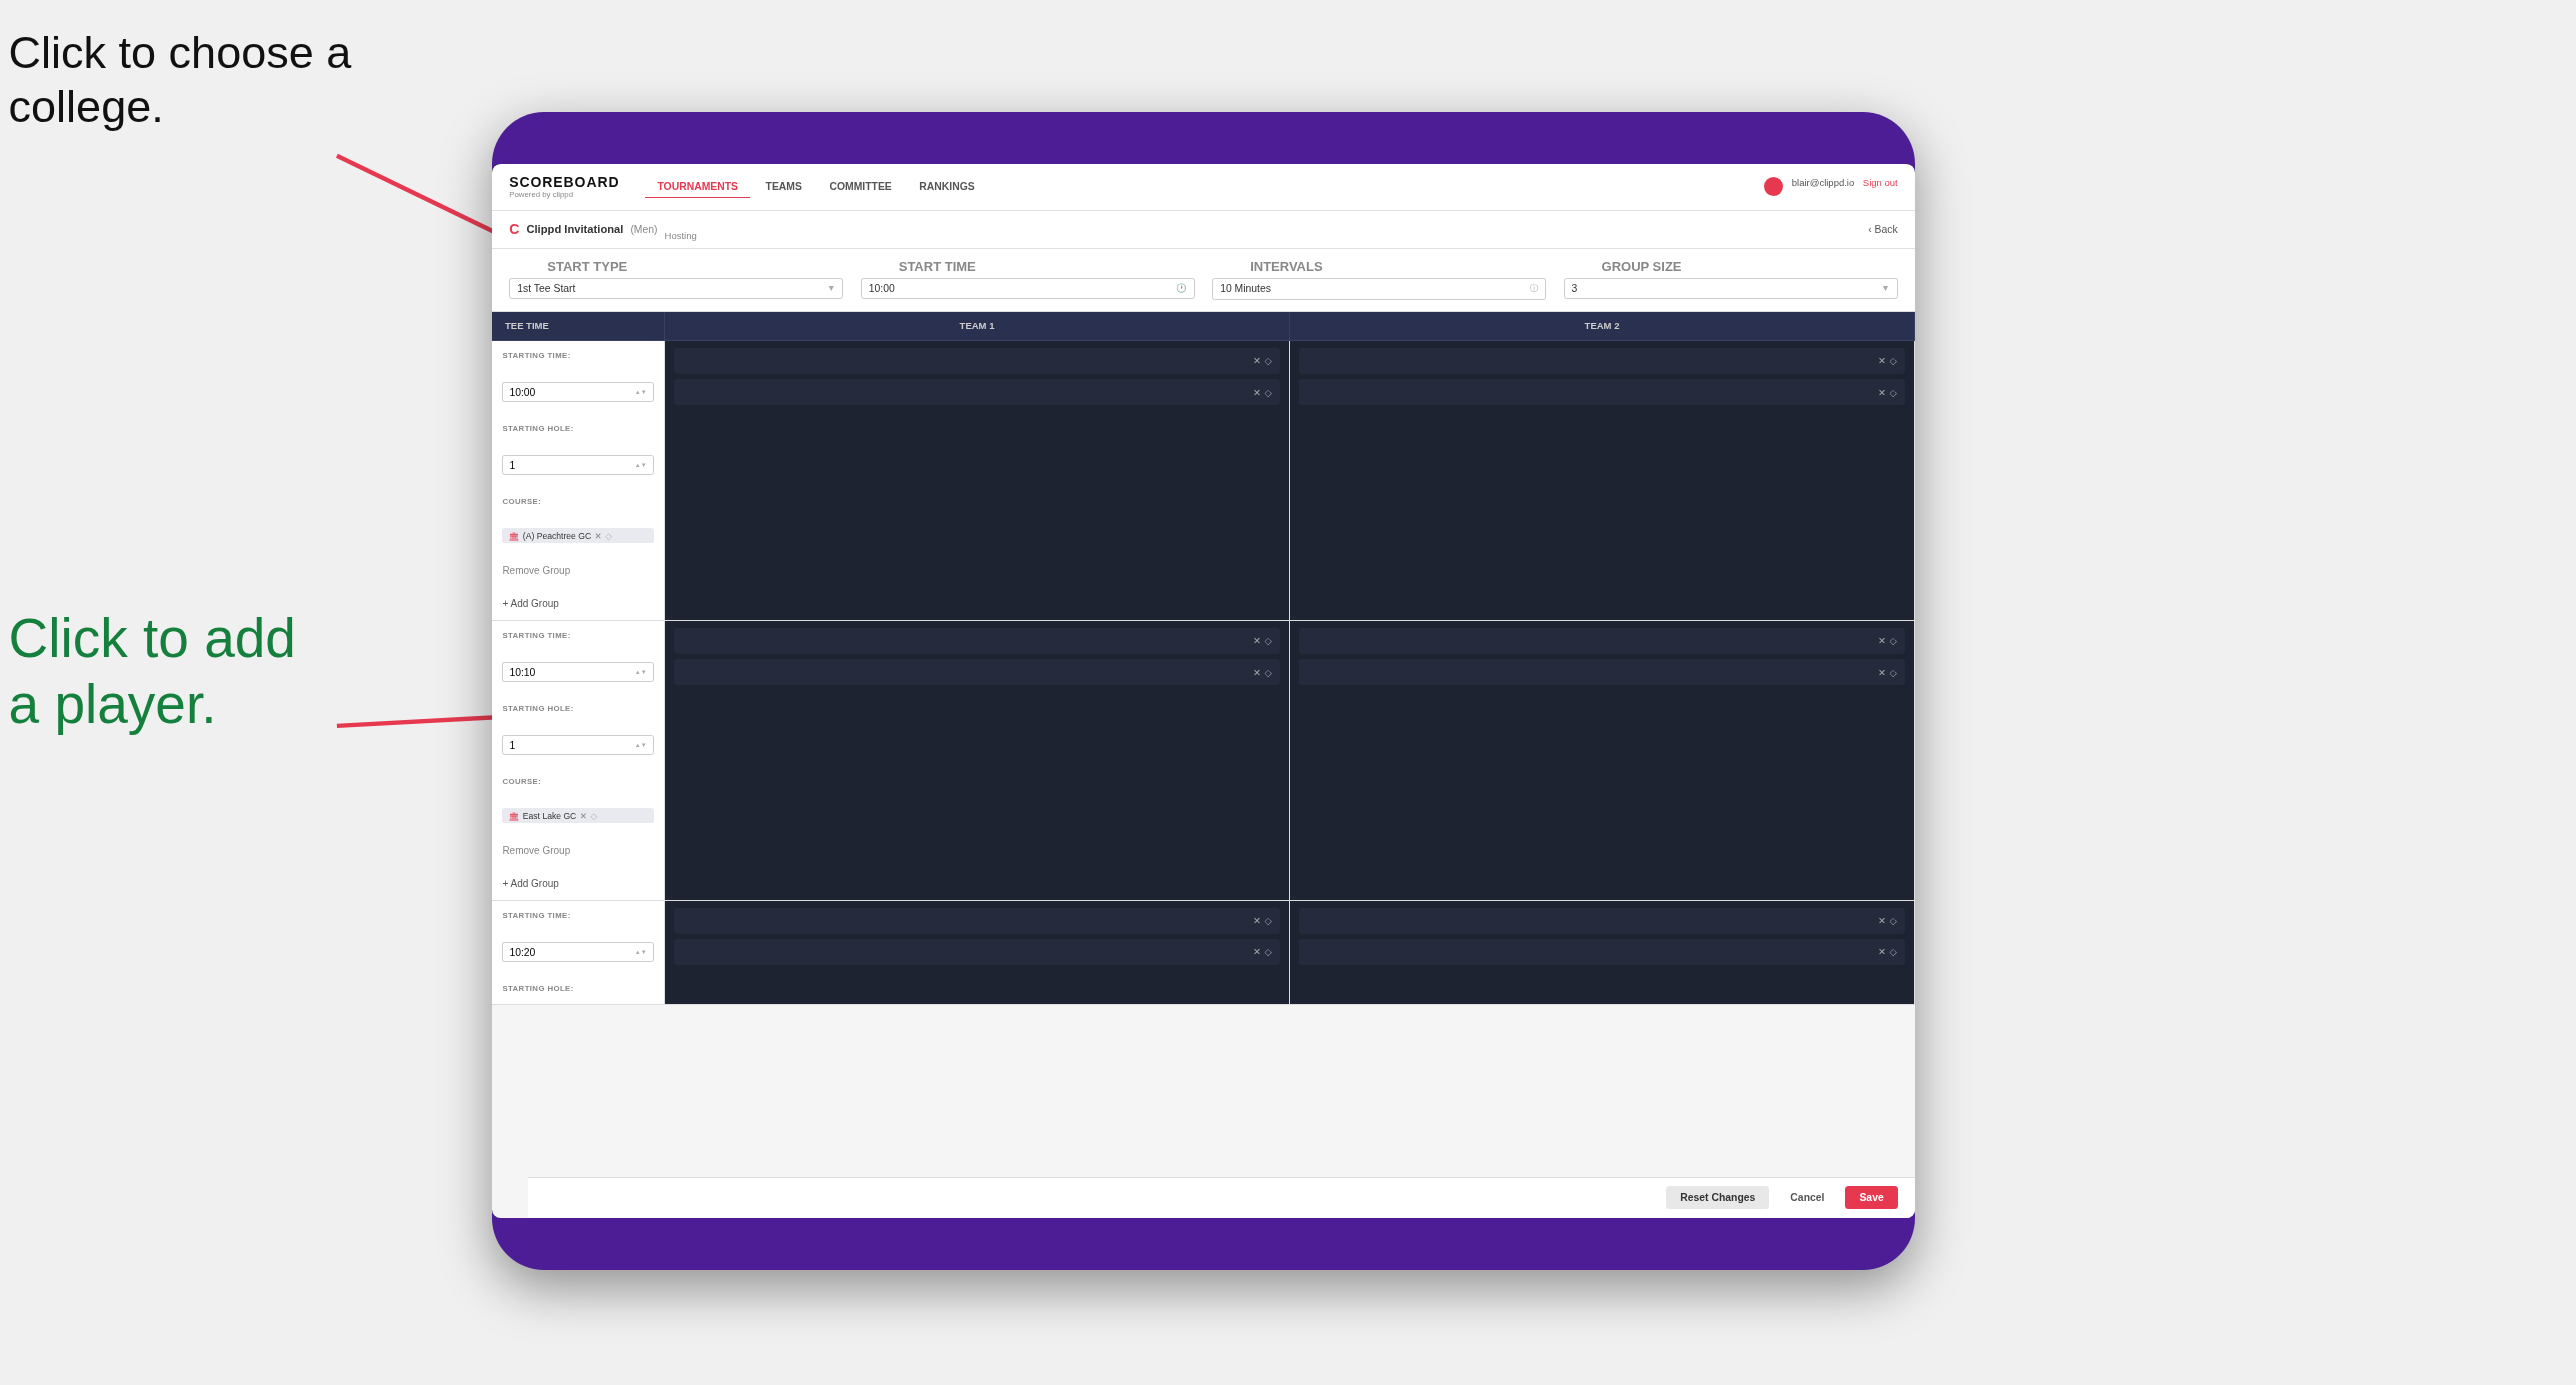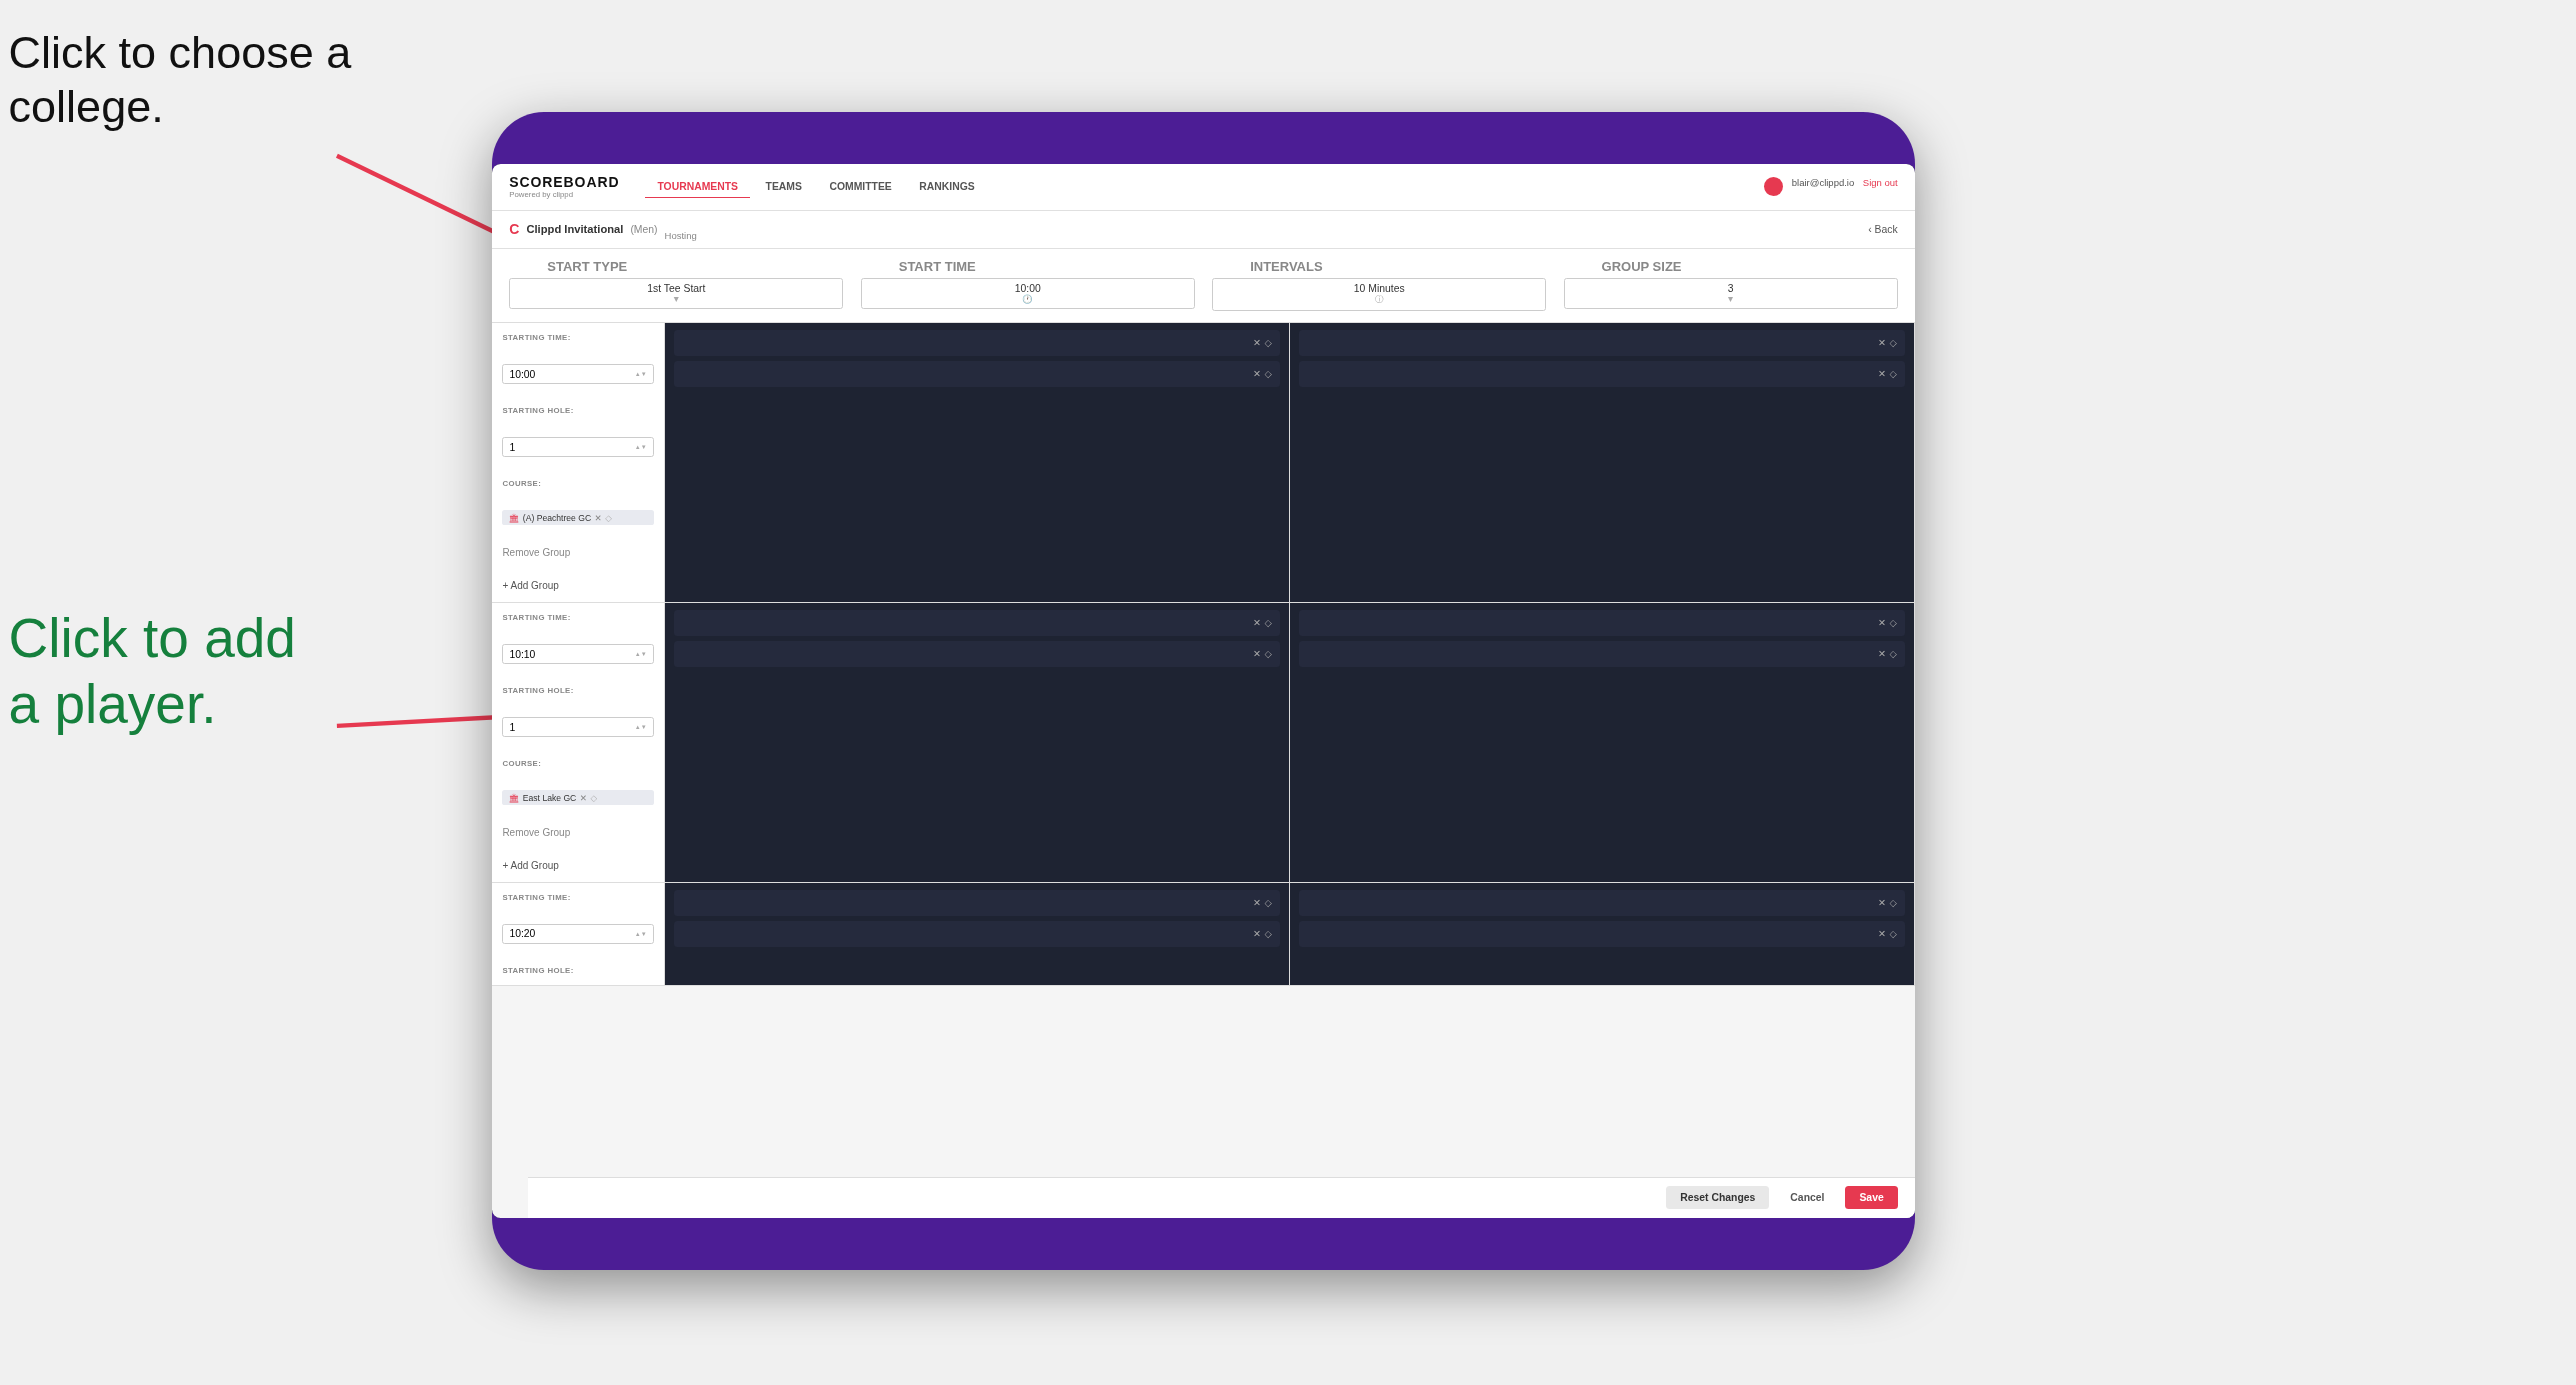--- a/index.html
+++ b/index.html
@@ -192,21 +192,20 @@
       background: #fff;
       border: 0.9px solid #ccc;
       border-radius: 2.6px;
       padding: 4.3px 7px;
       font-size: 10.4px;
       color: #333;
       display: flex;
       align-items: center;
       justify-content: space-between;
       cursor: pointer;
-      flex-direction: column;
     }
     .setting-select .chevron {
       color: #aaa;
       font-size: 8.6px;
     }
 
     
     .table-header {
       display: grid;
       grid-template-columns: 173px 1fr 1fr;
@@ -433,20 +432,25 @@
         </div>
         <div class="setting-group">
           <span class="setting-label">Group Size</span>
           <div class="setting-select">
             <span>3</span>
             <span class="chevron">▼</span>
           </div>
         </div>
       </div>
 
+      <div class="table-header">
+        <div class="th-cell">Tee Time</div>
+        <div class="th-cell">Team 1</div>
+        <div class="th-cell">Team 2</div>
+      </div>
 
       <div class="groups-scroll">
 
         <div class="group-row">
           <div class="group-left">
             <span class="field-label">STARTING TIME:</span>
             <div class="field-input">
               <span>10:00</span>
               <span class="spin-btns">▲▼</span>
             </div>

